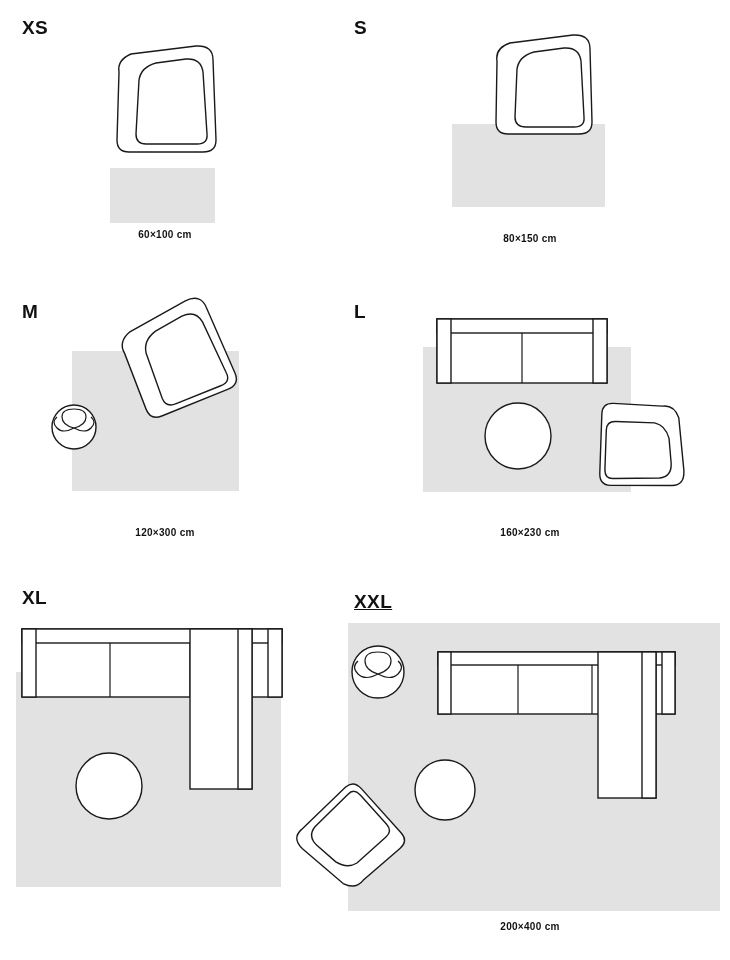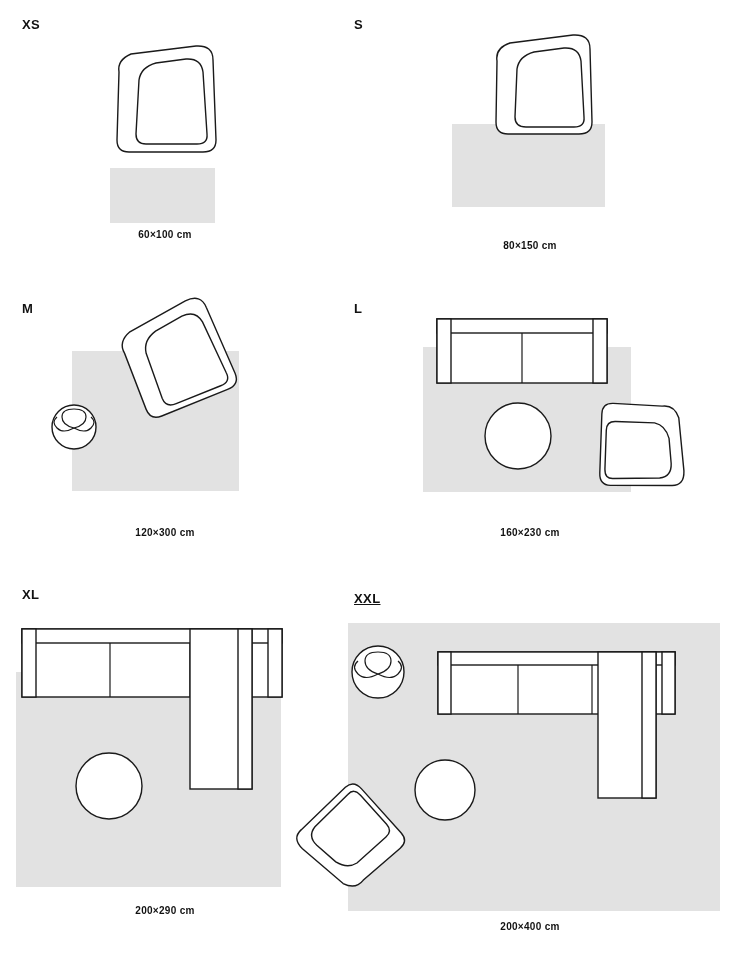--- a/index.html
+++ b/index.html
@@ -17,21 +17,21 @@
   }
   .sheet {
     position: relative;
     width: 730px;
     height: 960px;
   }
   .cell {
     position: absolute;
   }
   .size-label {
-    font-size: 13px;
+    font-size: 19px;
     font-weight: bold;
     letter-spacing: 0.4px;
     color: #111111;
     line-height: 1;
     text-align: center;
   }
   .dim-label {
     font-size: 10px;
     font-weight: bold;
     letter-spacing: 0.3px;
@@ -74,21 +74,21 @@
     <div class="size-label" style="position:absolute; left:24px; top:18px;">S</div>
     <div class="stage" style="position:absolute; left:0; top:28px; width:400px; height:185px;">
       <svg width="400" height="185" viewBox="0 0 400 185" aria-hidden="true">
         <rect class="rug" x="122" y="96" width="153" height="83"></rect>
         <g>
           <path class="outline" d="M167 33 Q165 20 180 15 L243 7 Q260 6 260 21 L262 94 Q262 106 249 106 L178 106 Q166 106 166 94 Z"></path>
           <path class="outline" d="M187 41 Q189 28 204 24 L234 20 Q249 19 251 33 L254 89 Q255 99 244 99 L196 99 Q185 99 185 89 Z"></path>
         </g>
       </svg>
     </div>
-    <div class="dim-label" style="position:absolute; left:0; top:241px; width:400px;">80×150 cm</div>
+    <div class="dim-label" style="position:absolute; left:0; top:234px; width:400px;">80×150 cm</div>
   </div>
 
   <div class="cell" style="left:0; top:280px; width:330px; height:290px;">
     <div class="size-label" style="position:absolute; left:22px; top:22px;">M</div>
     <div class="stage" style="position:absolute; left:0; top:34px; width:330px; height:190px;">
       <svg width="330" height="190" viewBox="0 0 330 190" aria-hidden="true">
         <rect class="rug" x="72" y="37" width="167" height="140"></rect>
 
         <g transform="rotate(-22 175 60)">
           <path class="outline" d="M136 22 Q134 9 149 4 L212 -4 Q229 -5 229 10 L231 82 Q231 94 218 94 L147 94 Q135 94 135 82 Z"></path>
@@ -144,21 +144,20 @@
           <line class="thin" x1="190" y1="37" x2="190" y2="91"></line>
           <rect class="outline" x="22" y="23" width="14" height="68"></rect>
           <rect class="outline" x="190" y="23" width="62" height="160"></rect>
           <rect class="outline" x="238" y="23" width="14" height="160"></rect>
           <rect class="outline" x="268" y="23" width="14" height="68"></rect>
         </g>
 
         <circle class="outline" cx="109" cy="180" r="33"></circle>
       </svg>
     </div>
-    <div class="dim-label" style="position:absolute; left:0; top:328px; width:330px;">200×290 cm</div>
   </div>
 
   <div class="cell" style="left:330px; top:578px; width:400px; height:382px;">
     <div class="size-label" style="position:absolute; left:24px; top:14px;text-decoration:underline;">XXL</div>
     <div class="stage" style="position:absolute; left:0; top:32px; width:400px; height:300px;">
       <svg width="400" height="300" viewBox="0 0 400 300" aria-hidden="true">
         <rect class="rug" x="18" y="13" width="372" height="288"></rect>
 
         <g>
           <rect class="outline" x="108" y="42" width="237" height="62"></rect>

